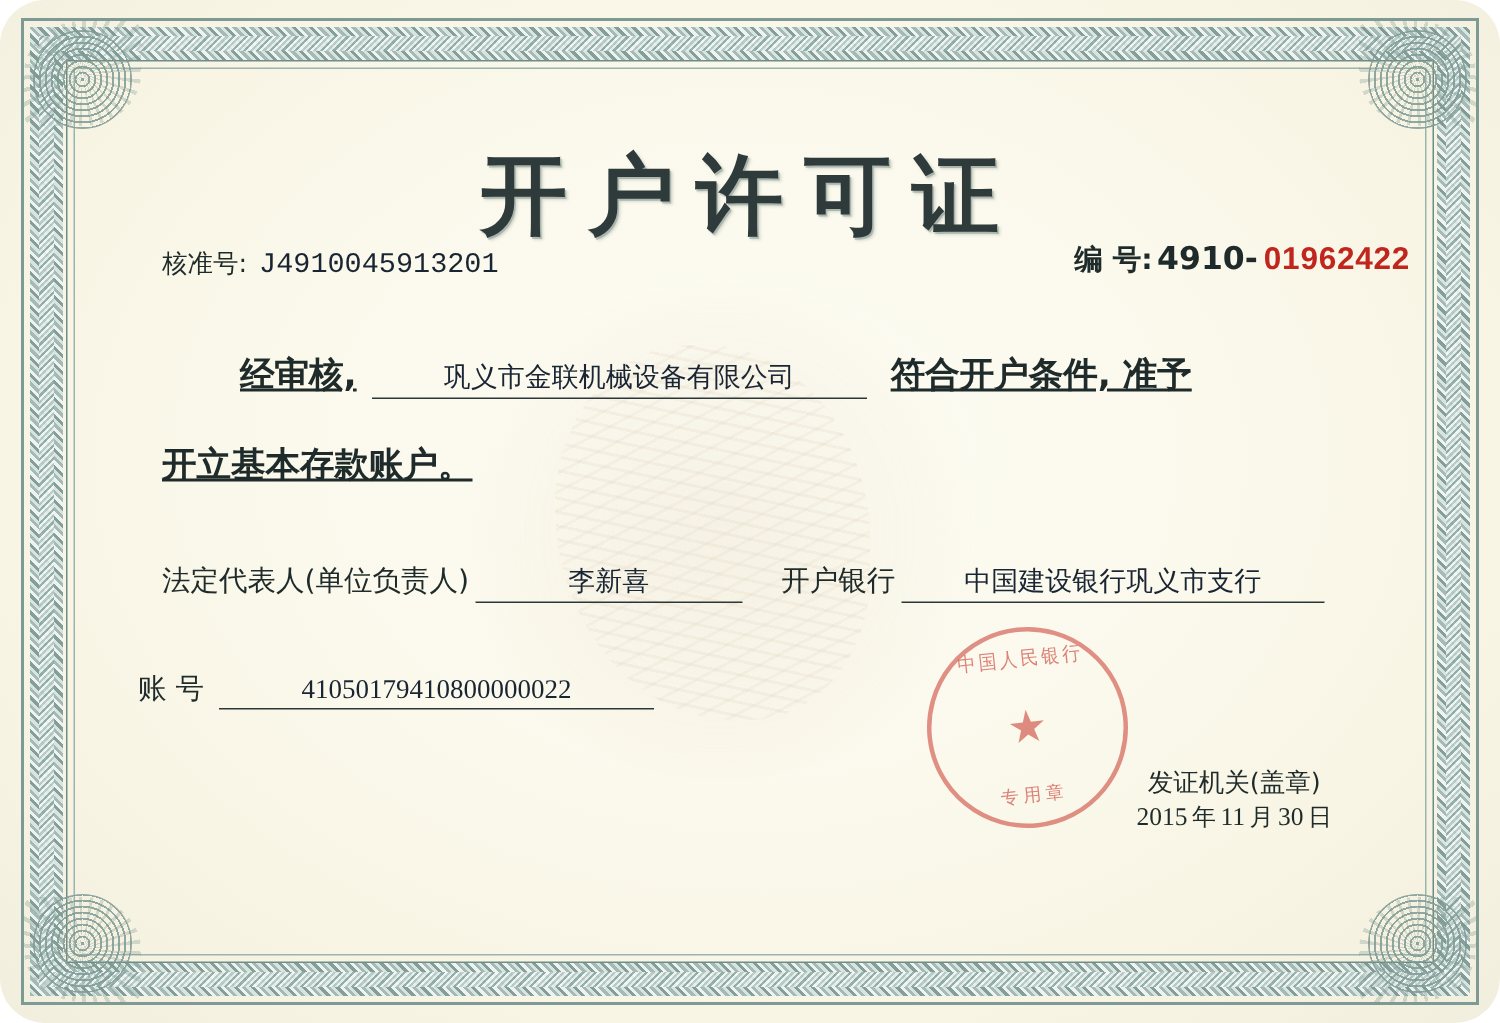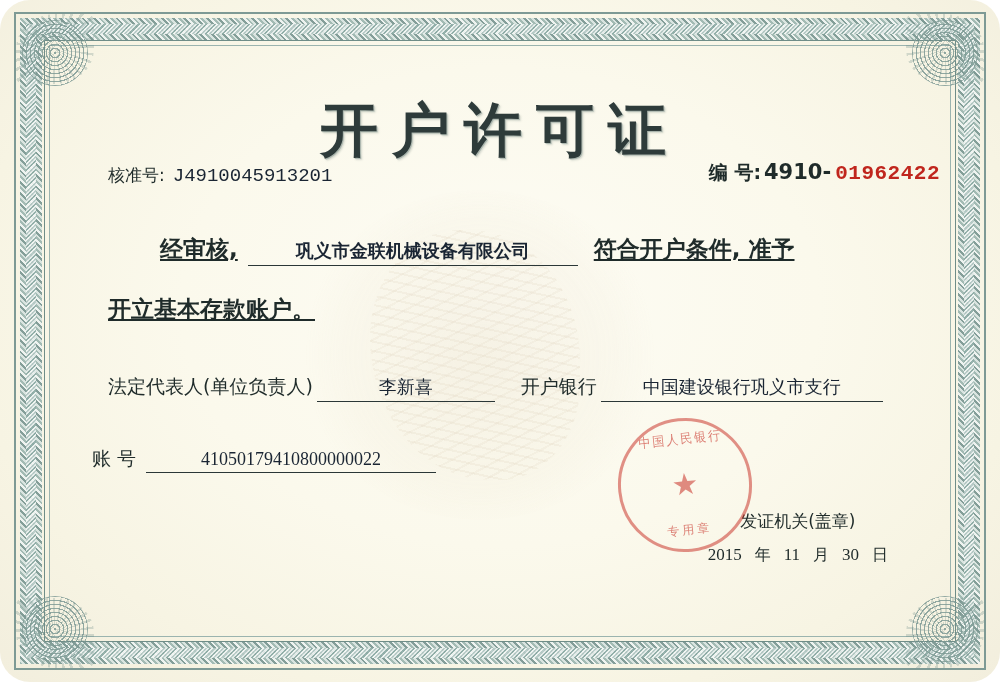--- a/index.html
+++ b/index.html
@@ -154,21 +154,21 @@
     font-weight: bold;
     text-decoration: underline;
   }
   .value-hand {
     font-family: "Liberation Serif", "DejaVu Serif", serif;
     font-size: 18px;
     color: #1a2533;
     white-space: nowrap;
   }
   .value-red {
-    font-family: Liberation Mono, monospace;
+    font-family: Liberation Sans, sans-serif;
     font-size: 19px;
     font-weight: bold;
     color: #c0261d;
     letter-spacing: .5px;
   }
 
   
   .row-approval { left: 48px; top: 108px; }
   .row-approval .value-hand { margin-left: 8px; font-size: 19px; font-family: Liberation Mono, monospace; }
 
@@ -185,21 +185,21 @@
   .stmt1 .after { margin-left: 16px; }
   .stmt2 { left: 48px; top: 238px; }
 
   .underline-field {
     display: inline-block;
     border-bottom: 1.4px solid #2b3737;
     text-align: center;
     padding: 0 6px 2px 6px;
     box-sizing: border-box;
   }
-  .uf-company { width: 330px; margin-left: 10px; font-weight: bold; }
+  .uf-company { width: 330px; margin-left: 10px; }
 
   
   .row-rep { left: 48px; top: 318px; }
   .uf-rep { width: 178px; margin-left: 4px; }
   .row-rep .bank-label { margin-left: 26px; }
   .uf-bank { width: 282px; margin-left: 4px; }
 
   
   .row-acct { left: 32px; top: 390px; }
   .uf-acct { width: 290px; margin-left: 10px; text-align: center; }
@@ -207,26 +207,26 @@
   
   .issuer {
     position: absolute;
     right: 52px; top: 432px;
     text-align: center;
     font-family: "DejaVu Sans", "Liberation Sans", sans-serif;
     color: #1f2b2a;
   }
   .issuer .line1 { font-size: 17px; margin-top: 22px; }
   .issuer .line2 {
-    margin-top: 12px;
+    margin-top: 2px;
     font-size: 16px;
     display: flex;
     align-items: baseline;
     justify-content: center;
-    gap: 13px;
+    gap: 3px;
   }
   .issuer .date-num {
     font-family: "Liberation Serif", "DejaVu Serif", serif;
     font-size: 17px;
   }
 
   
   .seal {
     position: absolute;
     left: 618px; top: 418px;

